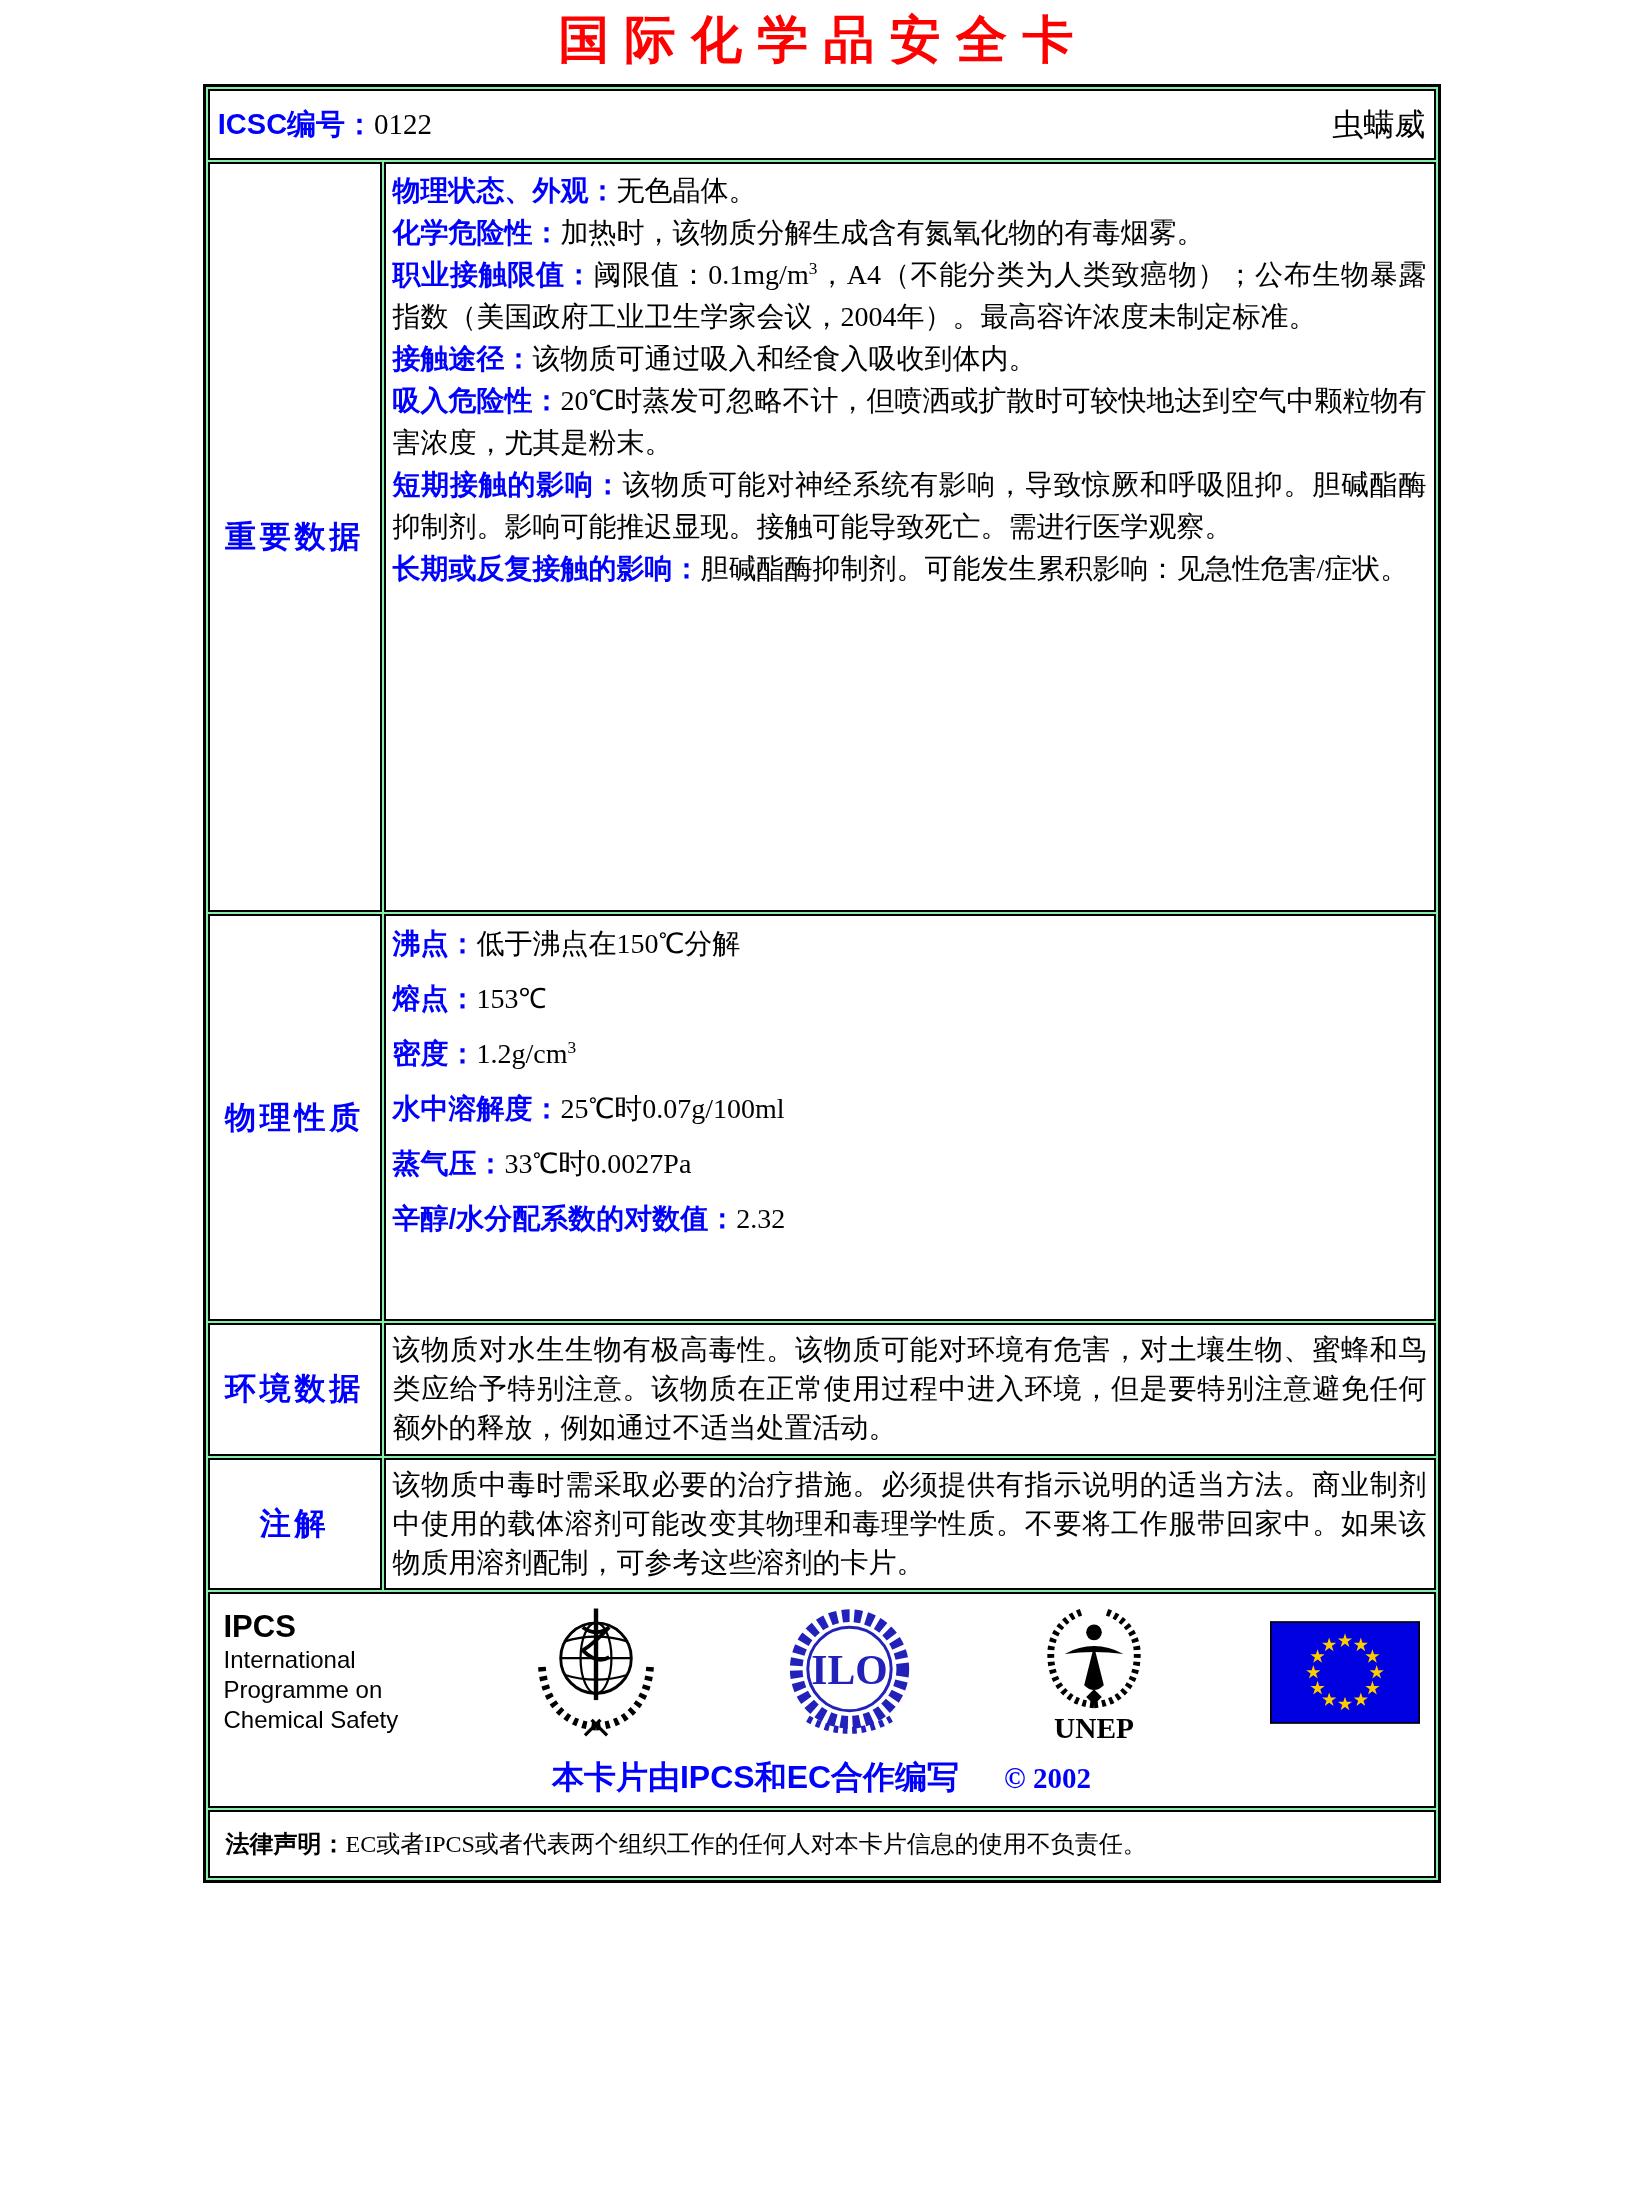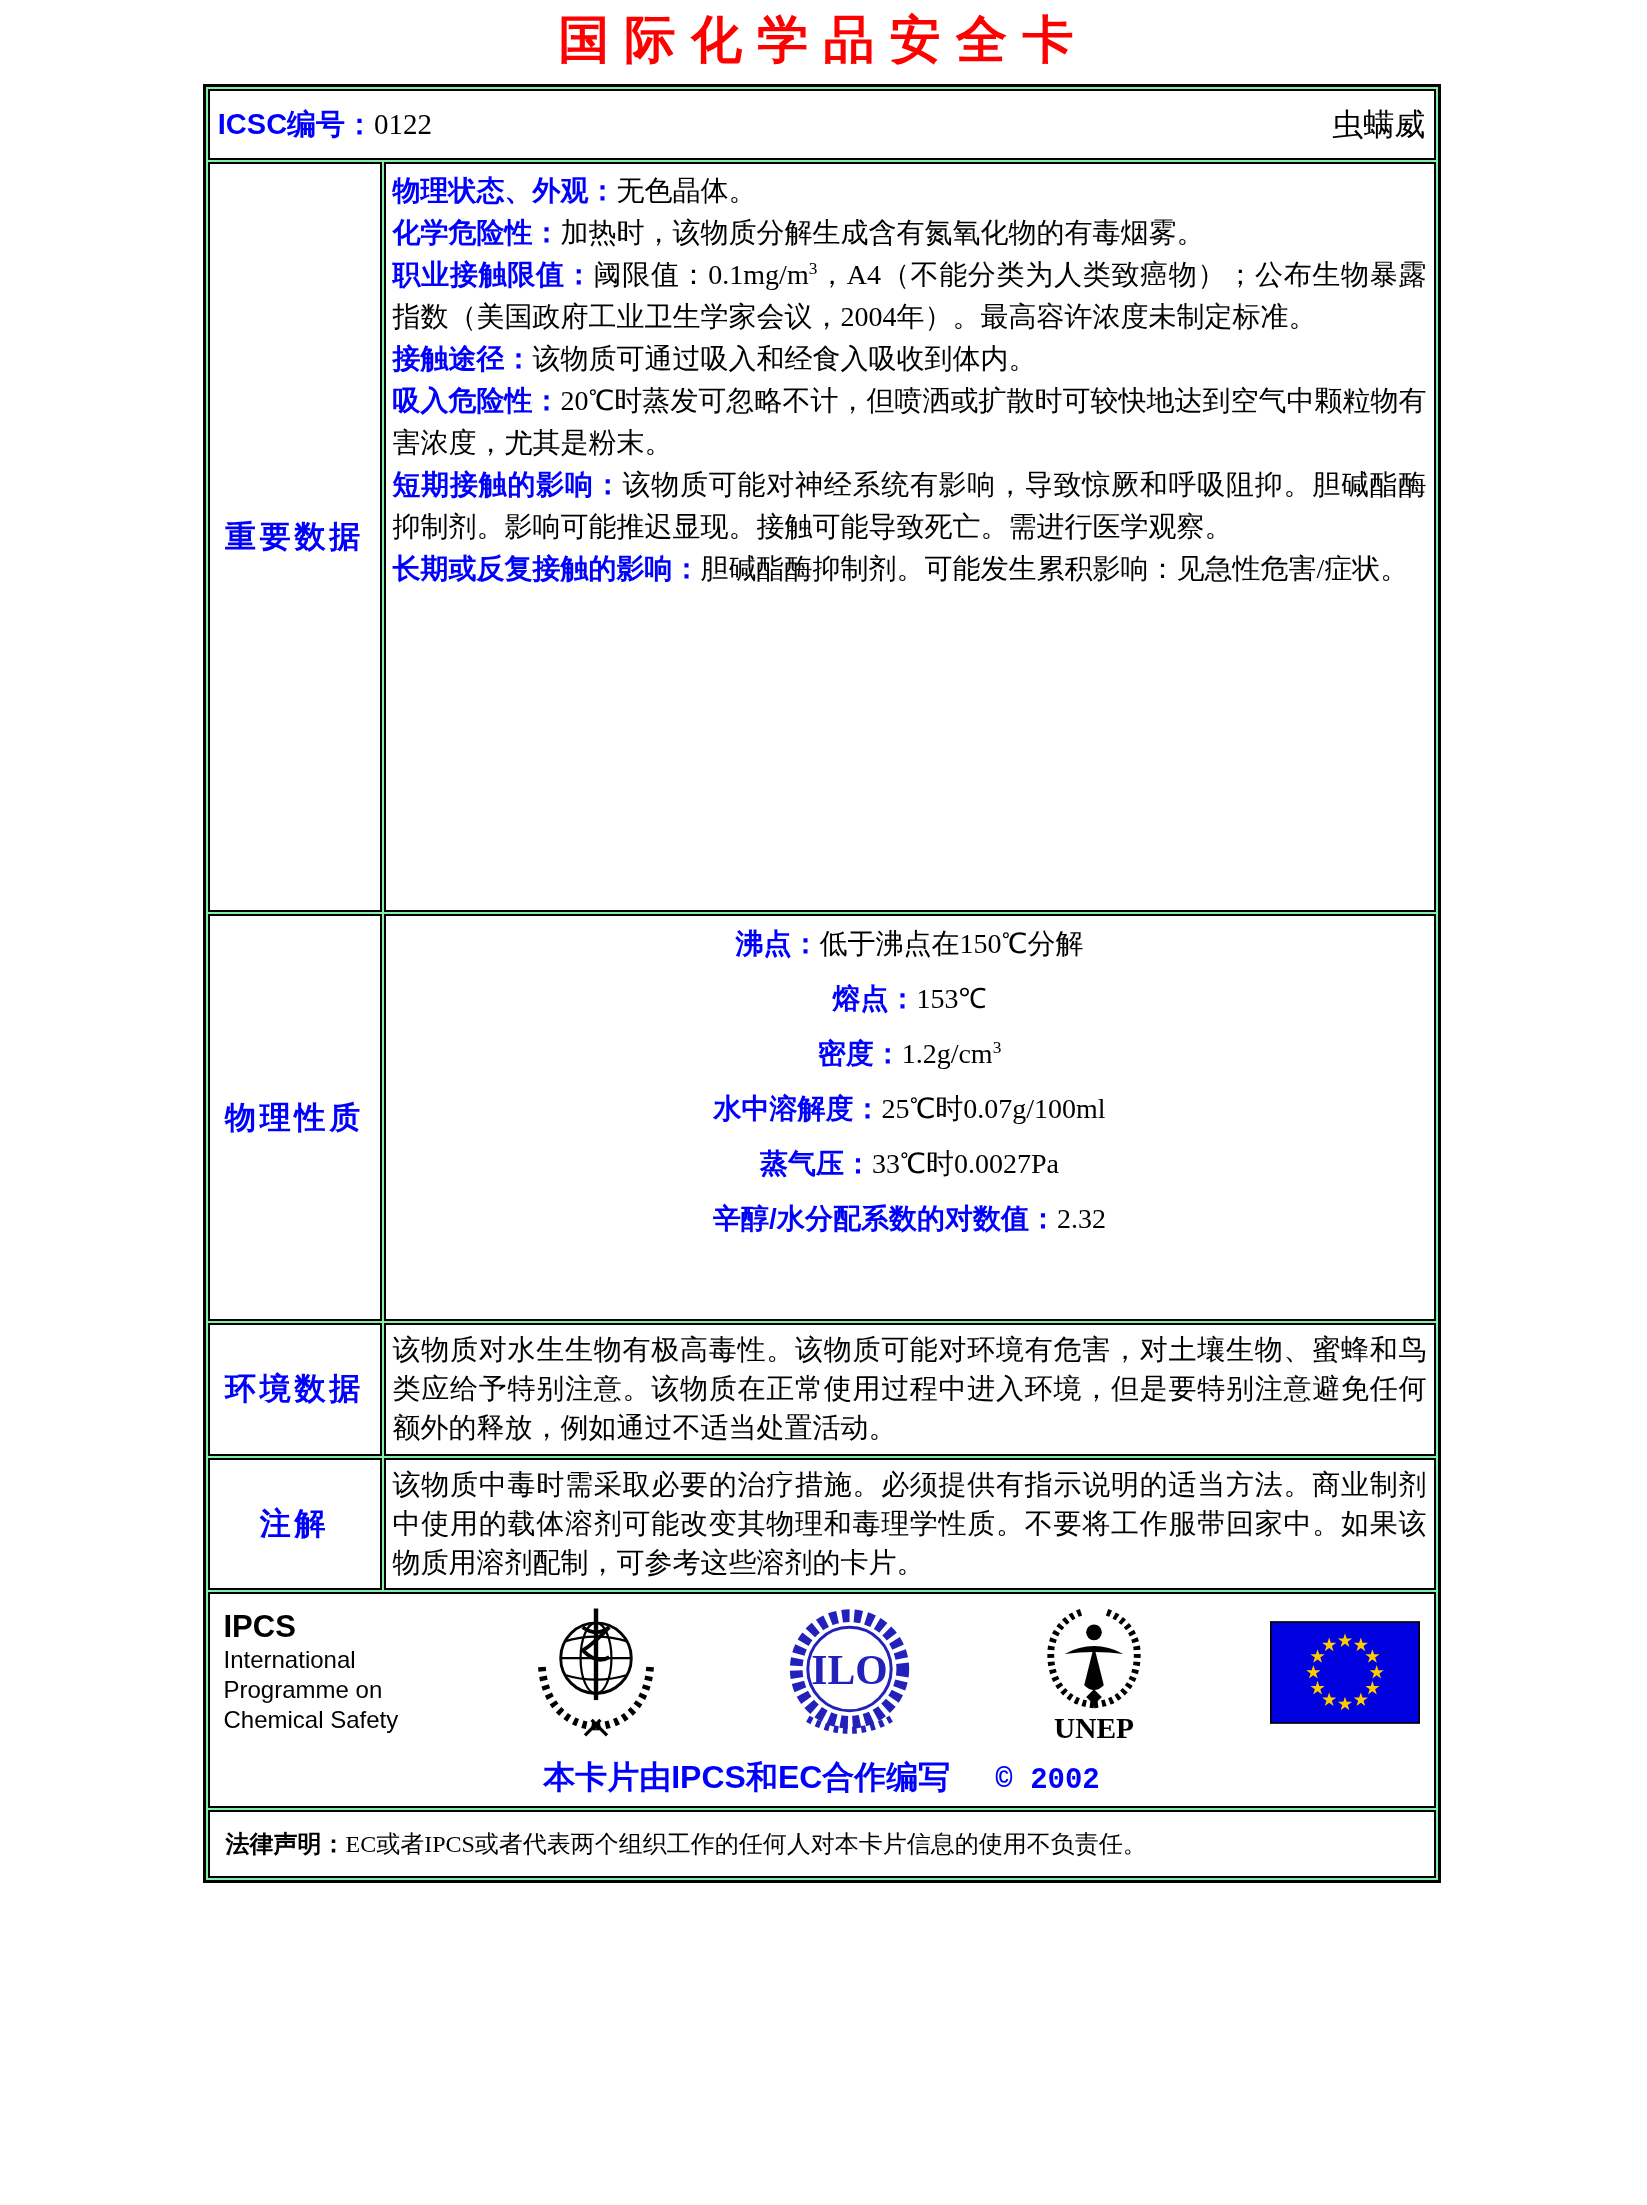--- a/index.html
+++ b/index.html
@@ -34,36 +34,36 @@
   tr.h-imp  td{height:735px;}
   tr.h-phys td{height:391px;}
   tr.h-env  td{height:118px;}
   tr.h-note td{height:114px;}
   tr.h-add  td{height:56px;}
   tr.h-logo td{height:191px;}
   tr.h-legal td{height:64px;}
   .rich .line{line-height:42px;text-align:justify;}
   .rich .lbl{color:#0000ff;font-weight:bold;font-family:"Liberation Sans",sans-serif;}
   .rich sup{font-size:0.62em;vertical-align:super;line-height:0;}
-  .props .line{line-height:43px;margin-bottom:12px;text-align:center;}
+  .props .line{line-height:43px;margin-bottom:12px;text-align:left;}
   .para{line-height:39px;text-align:justify;}
   td.addinfo{vertical-align:middle;font-size:28px;padding:0 7px;}
   
   td.logos{vertical-align:top;padding:12.5px 14px 5.6px 14px;}
   .logo-band{display:flex;align-items:center;justify-content:space-between;height:132px;}
   .ipcs-block{font-family:"Liberation Sans",sans-serif;color:#000;width:188px;}
   .ipcs-head{font-size:31px;font-weight:bold;line-height:1.1;}
   .ipcs-line{font-size:24px;line-height:1.25;}
   .logo-svg{display:block;}
   .unep-wrap{text-align:center;}
   .caption{
     text-align:center;margin-top:18px;font-size:32px;color:#0000ff;
   }
   .cap-main{font-weight:bold;font-family:"Liberation Sans",sans-serif;}
-  .cap-copy{font-family:Liberation Mono, monospace;font-weight:bold;font-size:29px;margin-left:37px;}
+  .cap-copy{font-family:Liberation Serif, serif;font-weight:bold;font-size:29px;margin-left:37px;}
   td.legal{vertical-align:middle;padding:0 16px;font-size:24px;}
   .legal-lbl{font-weight:bold;font-family:"Liberation Sans",sans-serif;}
   .spacer-bottom{height:348px;}
 </style>
 </head>
 <body>
 
 <div class="page">
 
   <h1 class="doc-title">国际化学品安全卡</h1>

